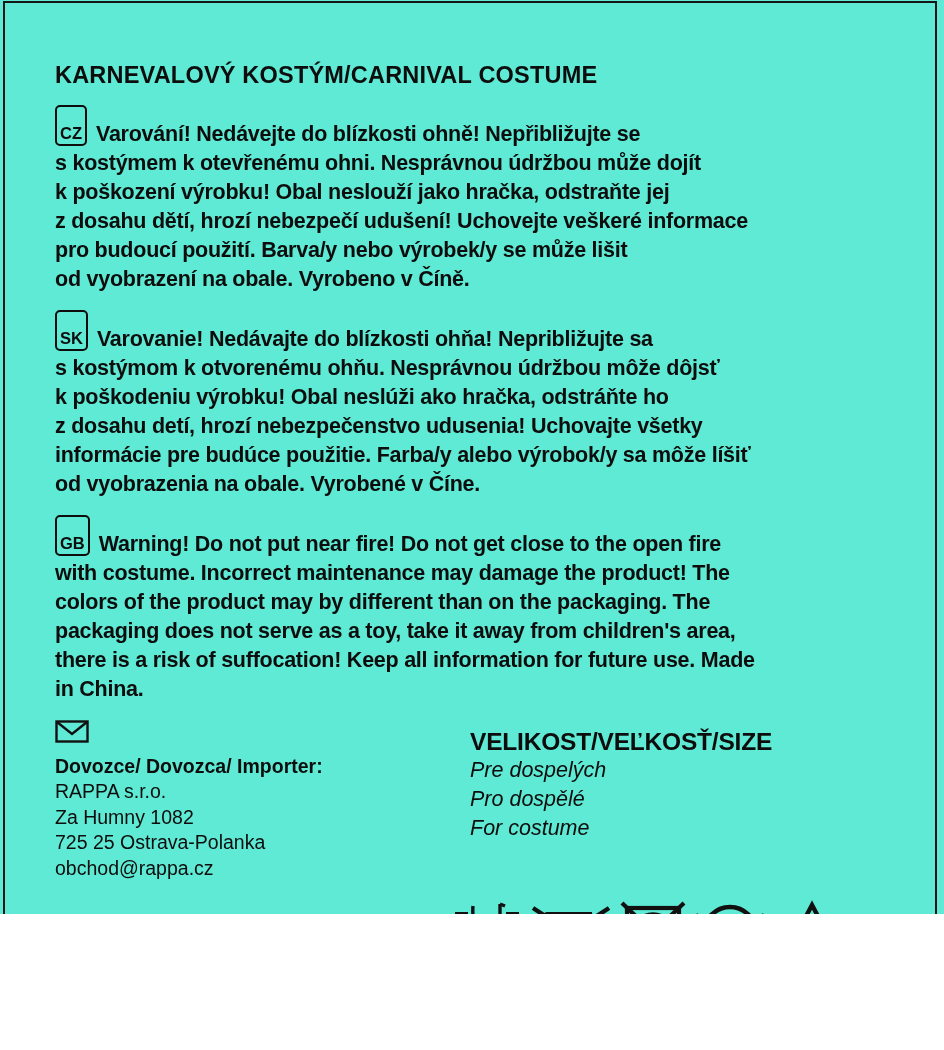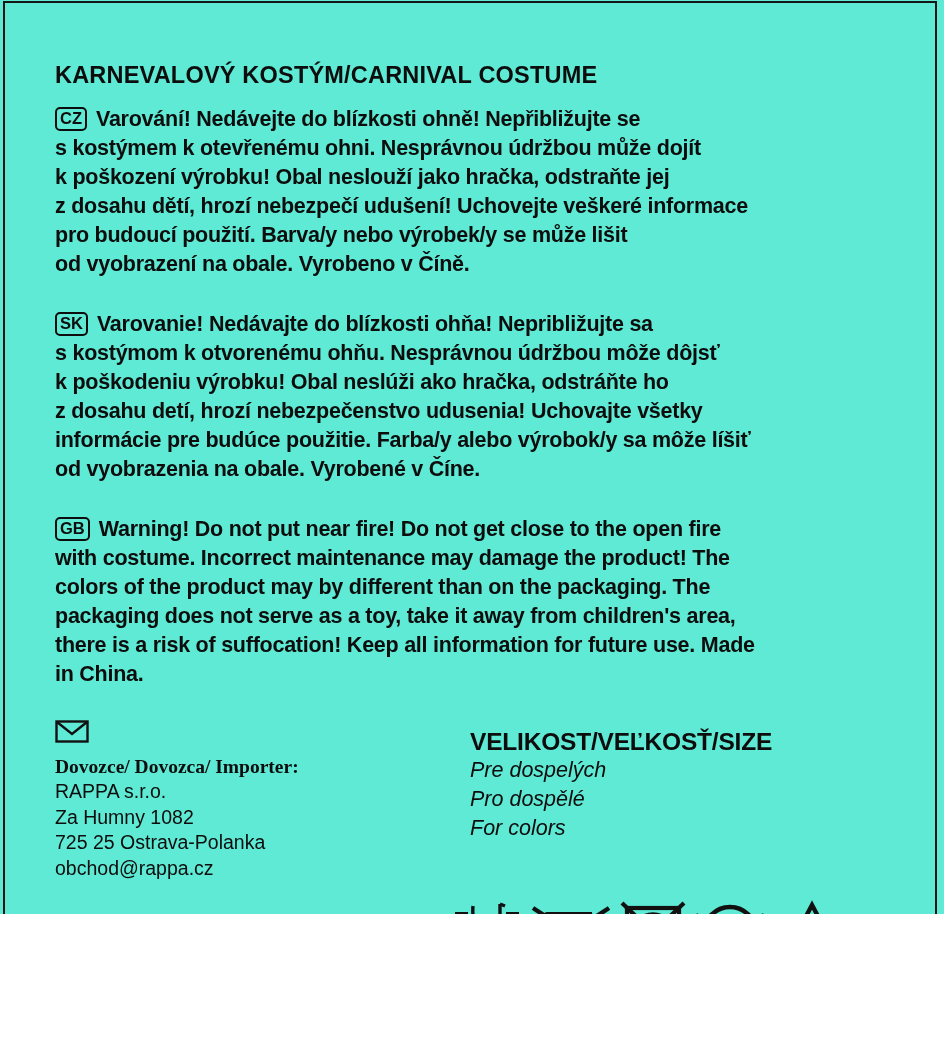--- a/index.html
+++ b/index.html
@@ -29,27 +29,27 @@
     font-size:21.5px;font-weight:bold;line-height:29px;
     letter-spacing:-0.25px;
   }
   .warn-cz{top:105px}
   .warn-sk{top:310px}
   .warn-gb{top:515px}
   .warn .txt{white-space:pre-line;}
   .badge{
     display:inline-block;
     border:2.5px solid #0d0d0d;border-radius:5px;
-    padding:0 3px 1px 3px;margin-right:9px;
+    padding:17px 3px 1px 3px;margin-right:9px;
     font-size:16.5px;font-weight:bold;line-height:19px;
     vertical-align:2px;letter-spacing:0;
   }
   .importer{position:absolute;left:55px;top:720px;font-size:19.5px;line-height:25.5px;}
   .importer .env{display:block;margin-bottom:4px;}
-  .importer .head{font-weight:bold;font-family:Liberation Serif, serif;}
+  .importer .head{font-weight:bold;}
   .sizebox{position:absolute;left:470px;top:728px;}
   .sizebox .head{font-size:24.5px;font-weight:bold;letter-spacing:-0.2px;white-space:nowrap;}
   .sizebox .opt{font-size:21.5px;font-style:italic;line-height:29px;}
   .sizebox .opt:first-of-type{margin-top:5px;}
   .logo{
     position:absolute;left:53px;top:906px;
     font-family:"DejaVu Sans", sans-serif;
     font-size:54px;font-weight:bold;color:#1d1d1b;
     -webkit-text-stroke:2.5px #1d1d1b;
     letter-spacing:2px;
@@ -111,21 +111,21 @@
     <div>RAPPA s.r.o.</div>
     <div>Za Humny 1082</div>
     <div>725 25 Ostrava-Polanka</div>
     <div>obchod@rappa.cz</div>
   </div>
 
   <div class="sizebox">
     <div class="head">VELIKOST/VEĽKOSŤ/SIZE</div>
     <div class="opt">Pre dospelých</div>
     <div class="opt">Pro dospělé</div>
-    <div class="opt">For colors</div>
+    <div class="opt">For costume</div>
   </div>
 
   <div class="logo">rappa.cz</div>
 
   <div class="care">
 
     <div>
       <svg width="70" height="64" viewBox="0 0 70 64">
         <path d="M3 14 H16" class="sym" stroke-width="4"></path>
         <path d="M54 14 H67" class="sym" stroke-width="4"></path>

